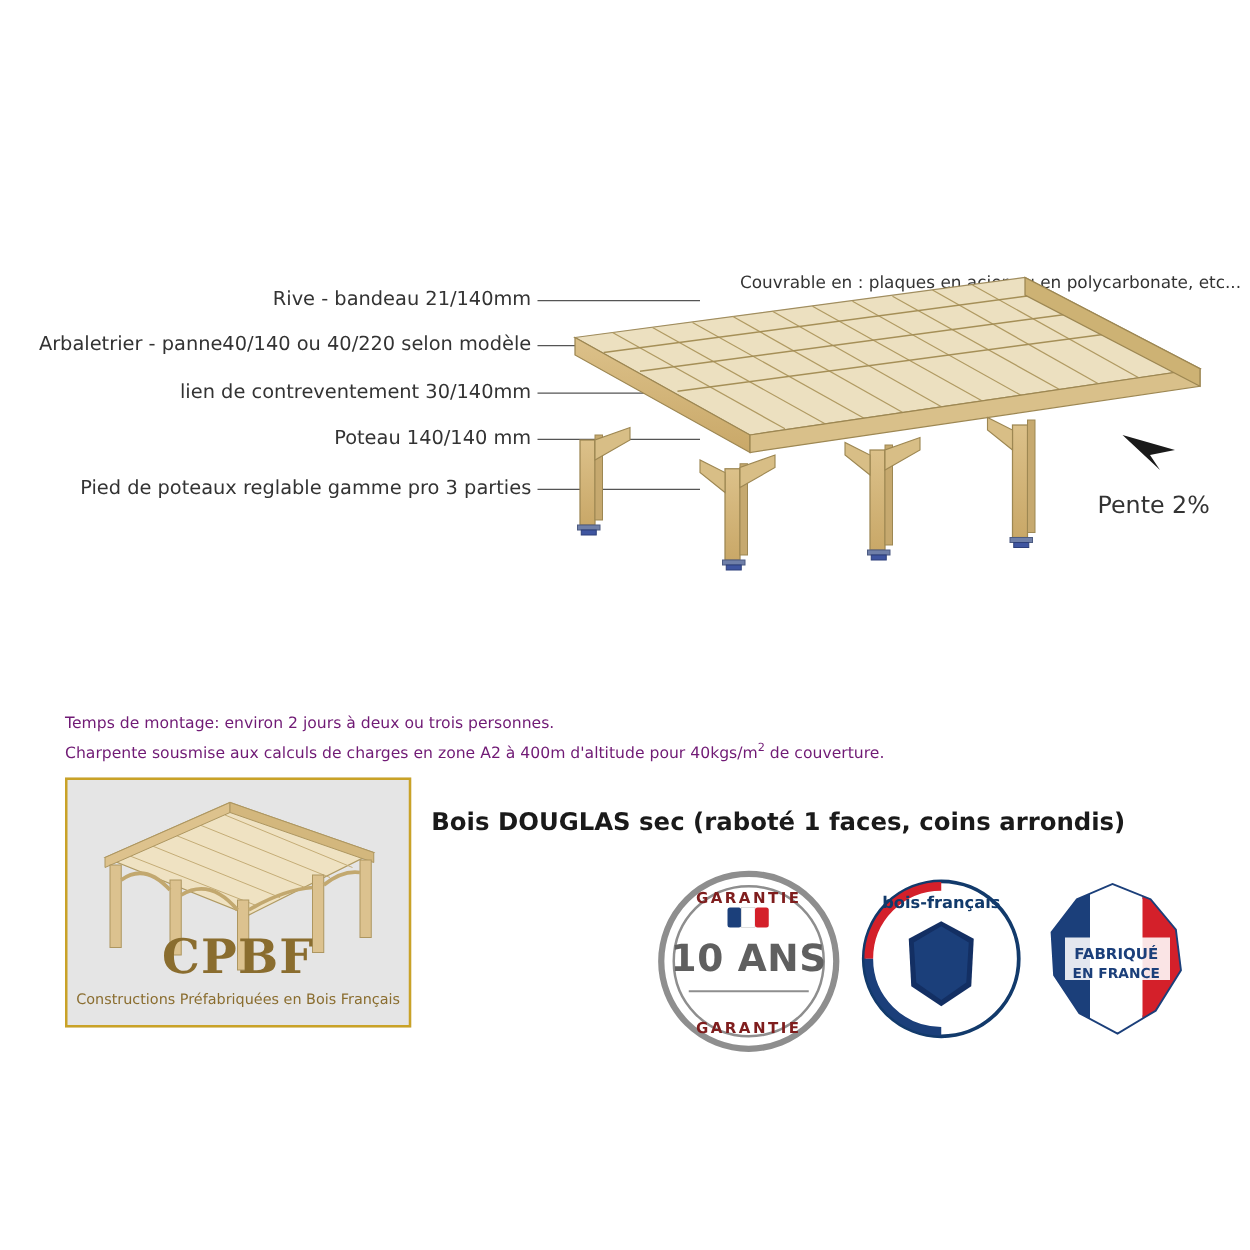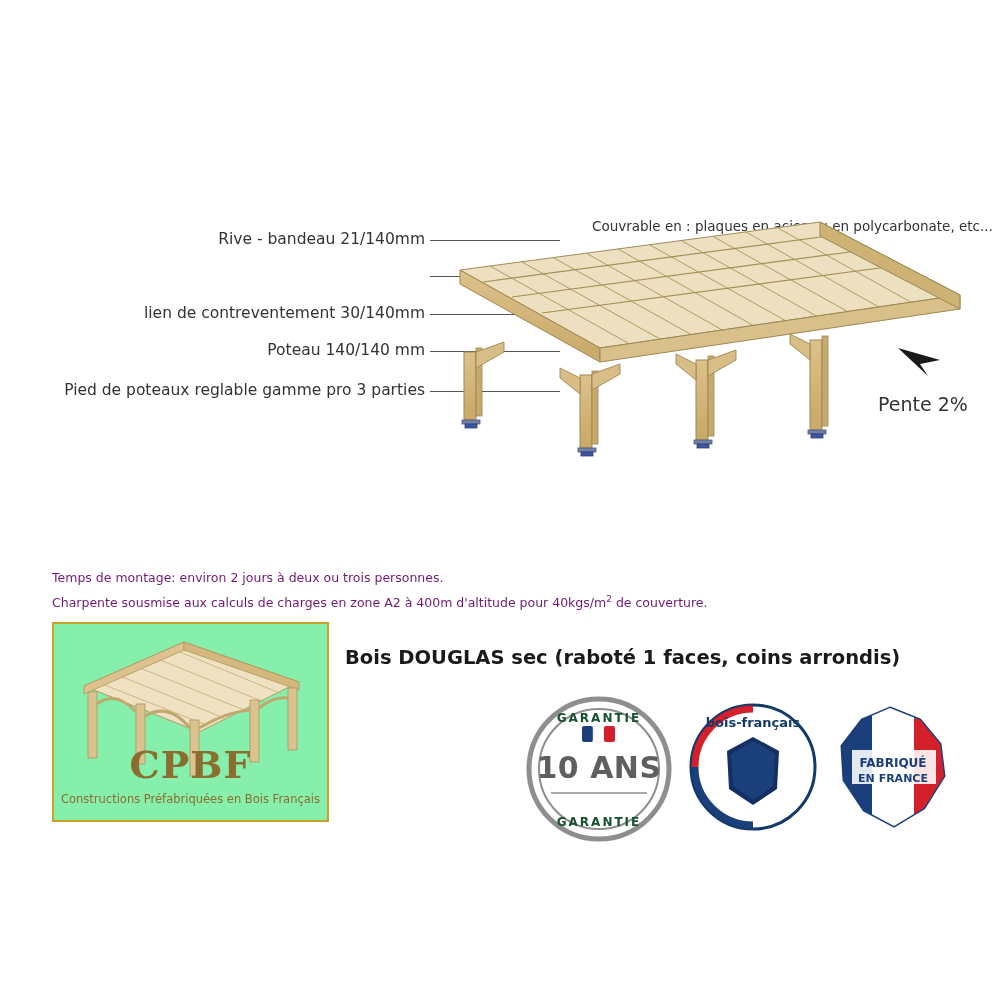--- a/index.html
+++ b/index.html
@@ -100,21 +100,21 @@
   .note sup { font-size: 9px; }
 
   
   .cpbf-box {
     position: absolute;
     left: 52px;
     top: 622px;
     width: 277px;
     height: 200px;
     border: 2px solid #c9a227;
-    background: #86efac;
+    background: #e5e5e5;
     box-sizing: border-box;
   }
   .cpbf-title {
     position: absolute;
     left: 0;
     right: 0;
     top: 118px;
     text-align: center;
     font-family: "DejaVu Serif", serif;
     font-size: 38px;
@@ -167,21 +167,21 @@
     width: 130px;
     height: 134px;
   }
 
   .g-text-top, .g-text-bottom {
     position: absolute;
     left: 0; right: 0;
     text-align: center;
     font-size: 12px;
     font-weight: bold;
-    color: #14532d;
+    color: #7f1d1d;
     letter-spacing: 2px;
   }
   .g-text-top { top: 16px; }
   .g-text-bottom { bottom: 14px; }
   .g-main {
     position: absolute;
     left: 0; right: 0;
     top: 55px;
     text-align: center;
     font-size: 30px;
@@ -217,20 +217,21 @@
     color: #1b3f7a;
   }
 </style>
 </head>
 <body>
 
 <div class="page">
 
 
   <div class="callout c1">Rive - bandeau 21/140mm</div>
+  <div class="callout c2">Arbaletrier - panne40/140 ou 40/220 selon modèle</div>
   <div class="callout c3">lien de contreventement 30/140mm</div>
   <div class="callout c4">Poteau 140/140 mm</div>
   <div class="callout c5">Pied de poteaux reglable gamme pro 3 parties</div>
 
   <div class="leader l1"></div>
   <div class="leader l2"></div>
   <div class="leader l3"></div>
   <div class="leader l4"></div>
   <div class="leader l5"></div>
 

